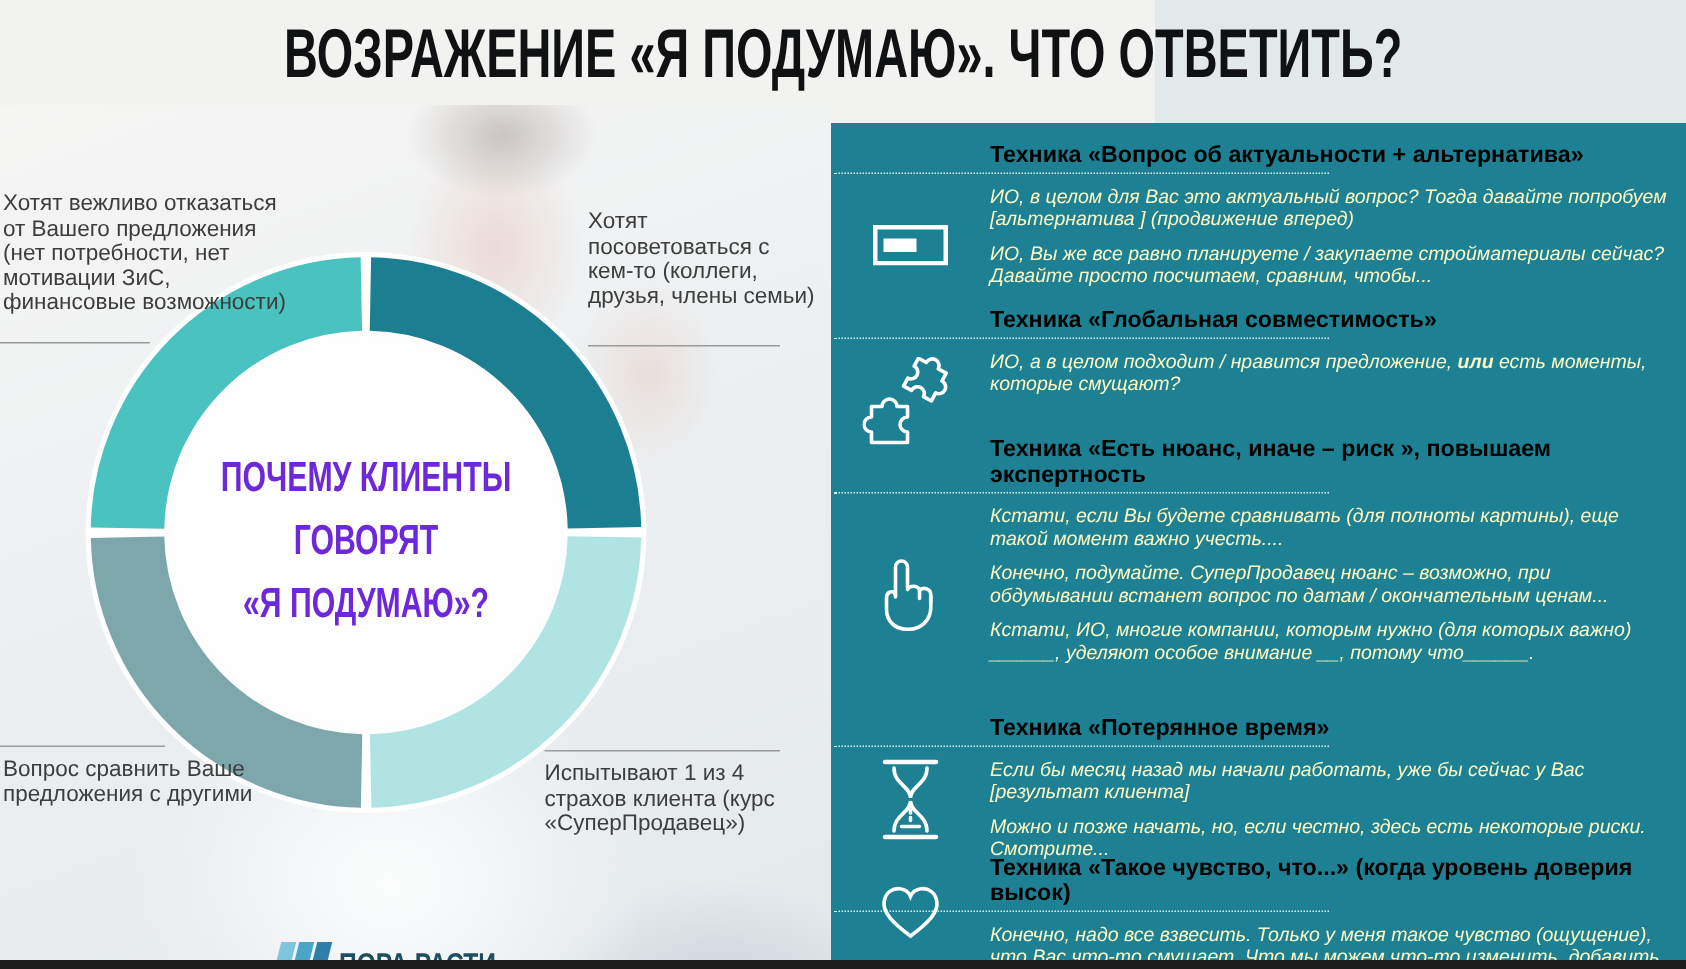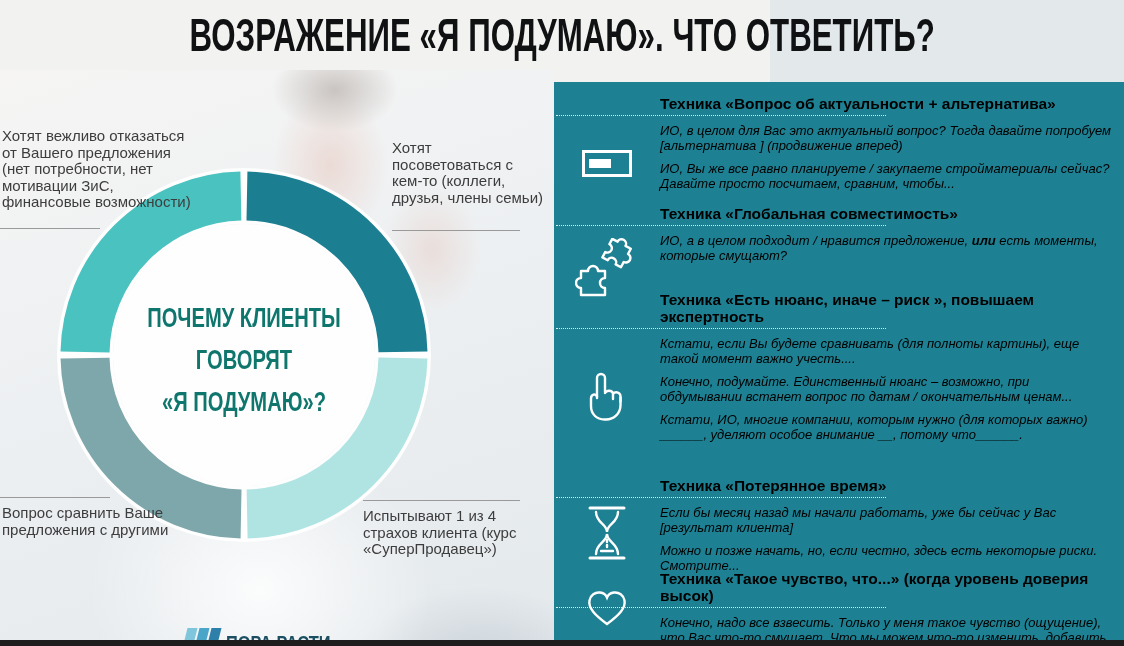--- a/index.html
+++ b/index.html
@@ -22,21 +22,21 @@
       radial-gradient(ellipse 90px 60px at 335px 20px, rgba(168,158,152,.55), transparent 70%),
       radial-gradient(ellipse 80px 105px at 330px 95px, rgba(232,206,197,.65), transparent 72%),
       radial-gradient(ellipse 70px 90px at 432px 180px, rgba(229,204,196,.5), transparent 70%),
       radial-gradient(ellipse 230px 190px at 260px 520px, rgba(255,255,255,.85), transparent 75%),
       radial-gradient(ellipse 180px 120px at 480px 600px, rgba(150,165,180,.35), transparent 70%),
       linear-gradient(160deg, #f6f5f4 0%, #edf0f2 45%, #e4e9ec 100%);
   }
   .donut-svg { position:absolute; left:44px; top:155px; z-index:2; }
   .center-text {
     position:absolute; left:104px; top:297px; width:280px; z-index:3;
-    text-align:center; font-weight:bold; color:#0f766e; font-size:28px; line-height:42px;
+    text-align:center; font-weight:bold; color:#6d28d9; font-size:28px; line-height:42px;
   }
   .center-text .cline { display:block; transform:scaleX(.72); white-space:nowrap; }
   .lab { position:absolute; z-index:4; font-size:15px; line-height:16.5px; color:#3d3d3d; }
   .lab-line { position:absolute; z-index:4; border-top:1px solid #9a9a9a; }
   
   .logo { position:absolute; left:170px; top:584px; z-index:4; display:flex; align-items:flex-start;margin-top:42px; }
   .logo-mark { position:relative; width:48px; height:48px; margin-right:8px; transform:skewX(-14deg); }
   .logo-mark i { position:absolute; width:10px; height:14px; }
   .logo-txt { padding-top:6px; }
   .logo-name { font-weight:bold; font-size:20px; color:#1d4f63; transform:scaleX(.82); transform-origin:left; white-space:nowrap; }
@@ -46,21 +46,21 @@
     position:absolute; top:82px; left:554px; width:570px; height:558px;
     background:#1e8193; color:#fff; padding:13px 12px 0 0;
   }
   .section { position:relative; display:grid; grid-template-columns:106px 1fr; }
   .s1{height:110px} .s2{height:86px} .s3{height:186px} .s4{height:93px} .s5{height:76px}
   .sec-header { font-size:15.5px; font-weight:bold; color:#000000; position:relative; margin-bottom:12px; line-height:17px; }
   .sec-header::after {
     content:""; position:absolute; left:-104px; top:calc(100% + 3px);
     width:330px; border-top:1px dotted rgba(255,255,255,.85);
   }
-  .body-p { font-style:italic; font-size:13px; line-height:14.5px; color:#000000; margin:0 0 9px 0; max-width:452px; }
+  .body-p { font-style:italic; font-size:13px; line-height:14.5px; color:#fef9c3; margin:0 0 9px 0; max-width:452px; }
   .body-p b { font-style:italic; }
   .icon-cell { position:relative; }
   .icon { position:absolute; left:50%; transform:translateX(-50%); }
   .s1 .icon{top:55px} .s2 .icon{top:33px} .s3 .icon{top:77px} .s4 .icon{top:28px} .s5 .icon{top:18px}
   
   .bottom-bar { position:absolute; top:640px; left:0; width:100%; height:6px; background:#1d1d1d; z-index:7; }
 </style>
 </head>
 <body>
 
@@ -151,21 +151,21 @@
       <div class="icon-cell">
         <svg class="icon" width="46" height="54" viewBox="0 0 46 54" fill="none" stroke="#fff" stroke-width="2.4" stroke-linecap="round" stroke-linejoin="round">
           <path d="M13 30 V10 a4 4 0 0 1 8 0 v14"></path>
           <path d="M21 25 c1.5-3 7-3 8 0.5 c3-2.5 7.5-1 7.5 3 v8.5 c0 8.5-6.5 14.5-14.5 14.5 h-1.5 c-8 0-13.5-5.5-13.5-13.5 v-7.5 c0-4 4.5-5.5 6-2"></path>
           <path d="M29 26 v5 M36.5 29.5 v4"></path>
         </svg>
       </div>
       <div>
         <div class="sec-header">Техника «Есть нюанс, иначе – риск », повышаем экспертность</div>
         <p class="body-p">Кстати, если Вы будете сравнивать (для полноты картины), еще такой момент важно учесть....</p>
-        <p class="body-p">Конечно, подумайте. Единственный нюанс – возможно, при обдумывании встанет вопрос по датам / окончательным ценам...</p>
+        <p class="body-p">Конечно, подумайте. СуперПродавец нюанс – возможно, при обдумывании встанет вопрос по датам / окончательным ценам...</p>
         <p class="body-p">Кстати, ИО, многие компании, которым нужно (для которых важно) ______, уделяют особое внимание __, потому что______.</p>
       </div>
     </div>
 
     <div class="section s4">
       <div class="icon-cell">
         <svg class="icon" width="44" height="56" viewBox="0 0 44 56" fill="none" stroke="#fff" stroke-width="2.4" stroke-linecap="round">
           <path d="M5 3 h34 M5 53 h34" stroke-width="3"></path>
           <path d="M11 7 c0 11 11 12 11 20 c0-8 11-9 11-20"></path>
           <path d="M11 49 c0-11 11-12 11-20 c0 8 11 9 11 20"></path>

